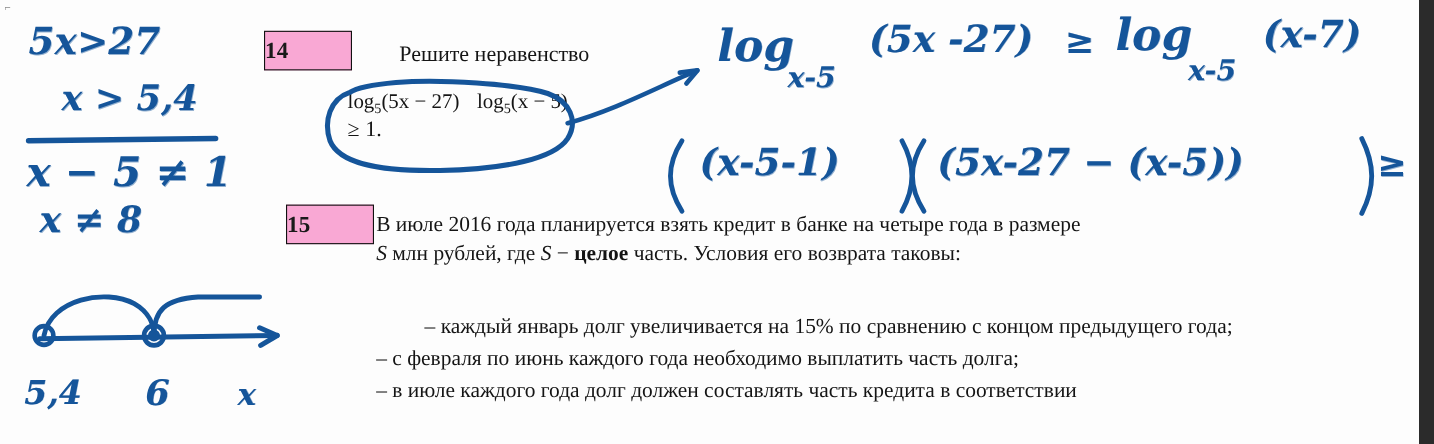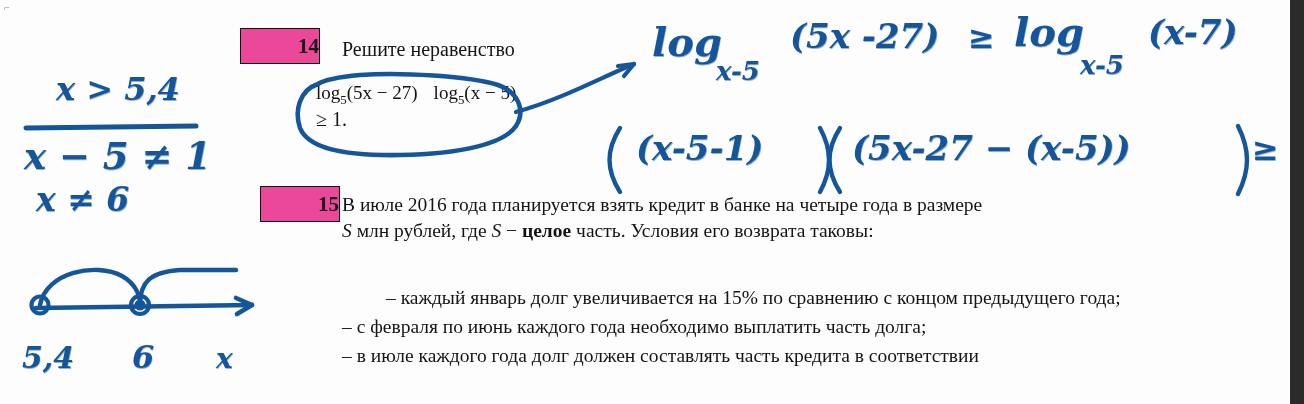--- a/index.html
+++ b/index.html
@@ -35,35 +35,36 @@
     font-family: "Liberation Serif", serif;
   }
 
   
   .task-num {
     position: absolute;
     border: 1.5px solid #111;
     width: 78px;
     height: 34px;
     line-height: 34px;
-    text-align: right;
+    text-align: left;
     font-size: 21px;
     font-weight: bold;
     font-family: "Liberation Serif", serif;
-    background: #ec4899;
+    background: #f9a8d4;
   }
   #task14-num { left: 240px; top: 28px; }
   #task15-num { left: 240px; top: 186px; margin-left: 20px; }
 
   .prompt {
     position: absolute;
     font-size: 20px;
     font-family: "Liberation Serif", serif;
     color: #141414;
     white-space: nowrap;
+    margin-left: 21px;
   }
   #task14-prompt { left: 342px; top: 38px; }
 
   
   #fraction-block {
     position: absolute;
     left: 310px;
     top: 82px;
     width: 215px;
     font-family: "Liberation Serif", serif;
@@ -200,23 +201,24 @@
       <path d="M40,305 C46,272 96,262 122,276 C136,284 140,296 140,305" stroke-width="4.4"></path>
       <path d="M140,305 C140,282 150,272 180,270 L236,270" stroke-width="4.4"></path>
 
       <circle cx="40" cy="305" r="8.5" stroke-width="4.2"></circle>
 
       <circle cx="140" cy="305" r="9" stroke-width="4.2"></circle>
       <circle cx="140" cy="305" r="3.5" stroke-width="4"></circle>
     </g>
   </svg>
 
+  <div class="hw" style="left:26px; top:18px; font-size:34px;">5x&gt;27</div>
   <div class="hw" style="left:56px; top:70px; font-size:32px;">x &gt; 5,4</div>
   <div class="hw" style="left:24px; top:134px; font-size:37px;">x − 5 ≠ 1</div>
-  <div class="hw" style="left:36px; top:180px; font-size:33px;">x ≠ 6</div>
+  <div class="hw" style="left:36px; top:180px; font-size:33px;">x ≠ 8</div>
 
   <div class="hw" style="left:652px; top:18px; font-size:40px;">log</div>
   <div class="hw" style="left:716px; top:56px; font-size:26px;">x-5</div>
   <div class="hw" style="left:790px; top:16px; font-size:34px;">(5x -27)</div>
   <div class="hw" style="left:968px; top:18px; font-size:32px;">≥</div>
   <div class="hw" style="left:1014px; top:8px; font-size:40px;">log</div>
   <div class="hw" style="left:1080px; top:50px; font-size:26px;">x-5</div>
   <div class="hw" style="left:1148px; top:12px; font-size:34px;">(x-7)</div>
 
   <div class="hw" style="left:636px; top:128px; font-size:34px;">(x-5-1)</div>

